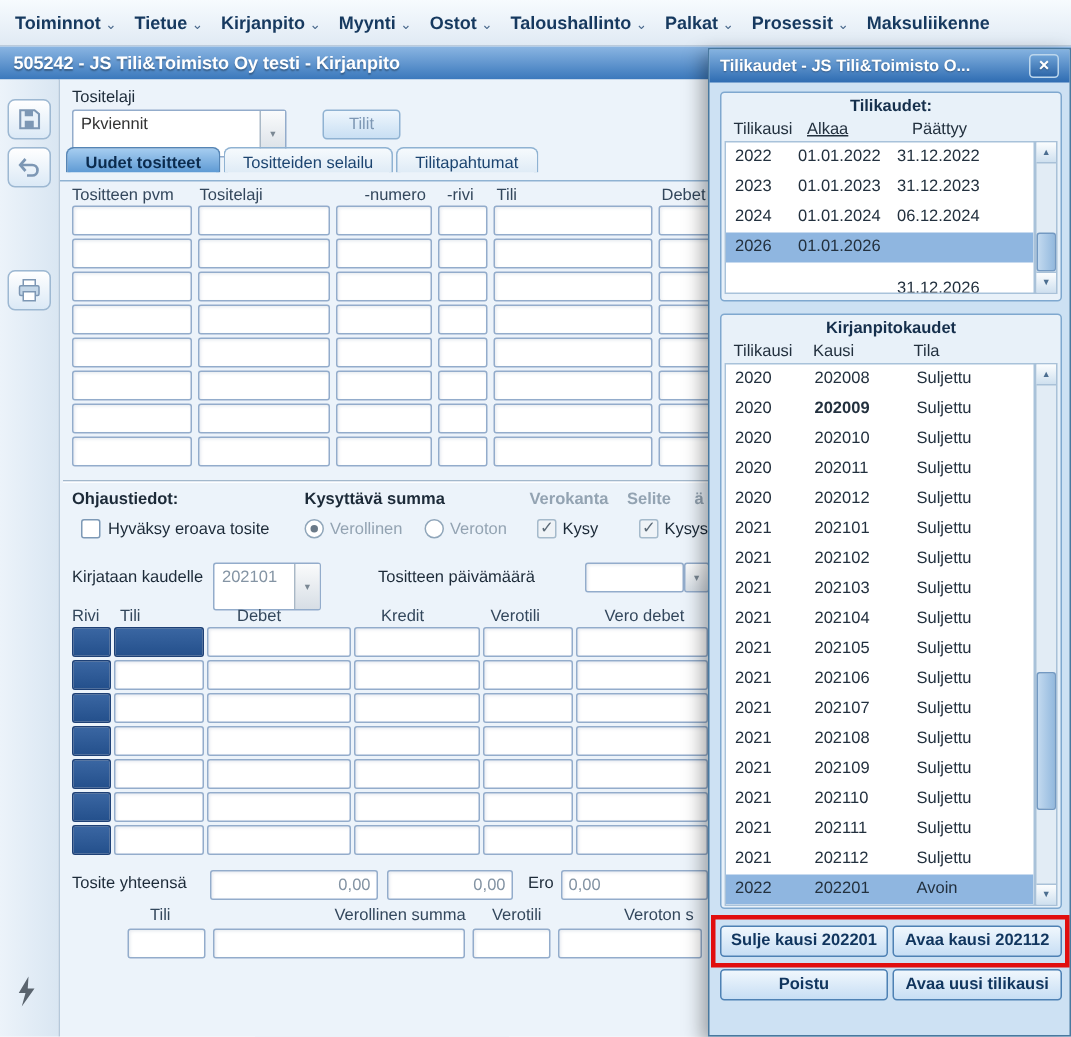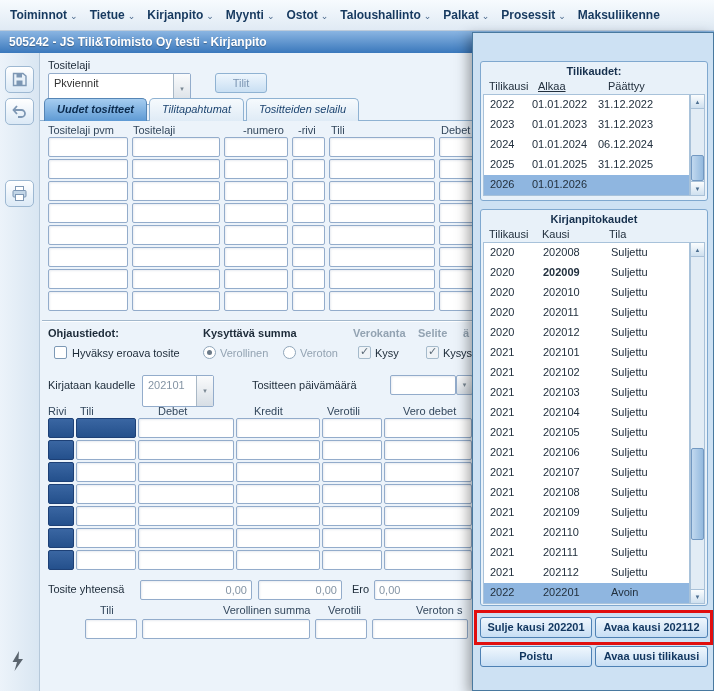--- a/index.html
+++ b/index.html
@@ -40,22 +40,22 @@
   .dd-btn { position:absolute; right:0; top:0; bottom:0; width:17px;
             background:linear-gradient(#fafbfc,#d7dee5); border-left:1px solid #a9b8c6;
             display:flex; align-items:center; justify-content:center; font-size:7px; color:#7a8894; }
   .date-dd { right:auto; bottom:auto; width:17px; height:20px; border:1px solid #93accb; border-radius:2px; }
   .btn { position:absolute; height:20px; background:linear-gradient(#eef6fd,#c9dff3);
          border:1px solid #8fb2d2; border-radius:3px; text-align:center; line-height:18px;
          color:#7d97b4; font-size:11px; }
 
   
   .tabs { position:absolute; left:4px; top:45px; height:23px; display:flex; gap:2px; z-index:2; }
-  .tab { padding:4px 12px 0; height:23px; border:1px solid #8fb2d2; border-bottom:none;
-         border-radius:5px 5px 0 0; background:linear-gradient(#f6fafd,#dfebf6); color:#1c4470; font-size:11px;font-style:italic; }
+  .tab { padding:4px 12px 0; height:17px; border:1px solid #8fb2d2; border-bottom:none;
+         border-radius:5px 5px 0 0; background:linear-gradient(#f6fafd,#dfebf6); color:#1c4470; font-size:11px; }
   .tab.active { background:linear-gradient(#a6cdf0,#5e9ad4); color:#0b2b4e; font-weight:bold; border-color:#5585b5; }
   .tabline { position:absolute; left:0; top:67px; width:674px; border-top:1px solid #8fb2d2; }
 
   
   .entry-headers, .lines-headers, .bottom-headers { position:absolute; height:13px; }
   .entry-headers, .lines-headers { left:8px; }
   .bottom-headers { left:0; width:674px; }
   .th { position:absolute; top:0; font-size:11px; color:#33475c; white-space:nowrap; }
   .entry-rows, .lines-rows { position:absolute; left:8px; }
   .selcell { position:absolute; height:20px; background:linear-gradient(#3a66a2,#24508c);
@@ -181,27 +181,27 @@
   <span class="lbl" style="left:8px;top:6px">Tositelaji</span>
 
   <div class="select" style="left:8px;top:20px;width:143px">
     <span class="val">Pkviennit</span>
     <span class="dd-btn">▾</span>
   </div>
   <div class="btn" style="left:175px;top:20px;width:52px">Tilit</div>
 
   <div class="tabs">
       <div class="tab active">Uudet tositteet</div>
+      <div class="tab">Tositteiden selailu</div>
       <div class="tab">Tilitapahtumat</div>
-      <div class="tab">Tositteiden selailu</div>
     </div>
   <div class="tabline"></div>
 
   <div class="entry-headers" style="top:71px;width:460px">
-      <span class="th" style="left: 0px;">Tositelaji pvm</span>
+      <span class="th" style="left: 0px;">Tositteen pvm</span>
       <span class="th" style="left: 85px;">Tositelaji</span>
       <span class="th" style="left: 195px;">-numero</span>
       <span class="th" style="left: 250px;">-rivi</span>
       <span class="th" style="left: 283px;">Tili</span>
       <span class="th" style="left: 393px;">Debet</span>
     </div>
   <div class="entry-rows" style="top:84px;width:460px;height:176px">
       <div class="inp" style="left: 0px; top: 0px; width: 80px;"></div>
       <div class="inp" style="left: 84px; top: 0px; width: 88px;"></div>
       <div class="inp" style="left: 176px; top: 0px; width: 64px;"></div>
@@ -348,20 +348,26 @@
       <span class="th" style="left: 288px;">Verotili</span>
       <span class="th" style="left: 376px;">Veroton s</span>
     </div>
   <div class="inp" style="left:45px;top:566px;width:52px"></div>
   <div class="inp" style="left:102px;top:566px;width:168px"></div>
   <div class="inp" style="left:275px;top:566px;width:52px"></div>
   <div class="inp" style="left:332px;top:566px;width:96px"></div>
 </div>
 
 <div class="dialog">
+  <div class="dlg-titlebar">
+    <span class="dlg-title">Tilikaudet - JS Tili&amp;Toimisto O...</span>
+    <div class="dlg-close">
+      <span>×</span>
+    </div>
+  </div>
 
   <div class="panel" style="top:28px;height:140px">
     <div class="panel-title">Tilikaudet:</div>
     <div class="panel-cols">
         <span class="dcol" style="left: 8px;">Tilikausi</span>
         <span class="dcol" style="left: 57px; text-decoration: underline;">Alkaa</span>
         <span class="dcol" style="left: 127px;">Päättyy</span>
       </div>
     <div class="panel-list" style="top:32px;width:207px;height:102px">
         <div class="dlist-row">
@@ -372,25 +378,20 @@
         <div class="dlist-row">
           <span class="dcell" style="left: 6px;">2023</span>
           <span class="dcell" style="left: 48px;">01.01.2023</span>
           <span class="dcell" style="left: 114px;">31.12.2023</span>
         </div>
         <div class="dlist-row">
           <span class="dcell" style="left: 6px;">2024</span>
           <span class="dcell" style="left: 48px;">01.01.2024</span>
           <span class="dcell" style="left: 114px;">06.12.2024</span>
         </div>
-        <div class="dlist-row">
-          <span class="dcell" style="left: 6px;">2025</span>
-          <span class="dcell" style="left: 48px;">01.01.2025</span>
-          <span class="dcell" style="left: 114px;">31.12.2025</span>
-        </div>
         <div class="dlist-row selected">
           <span class="dcell" style="left: 6px;">2026</span>
           <span class="dcell" style="left: 48px;">01.01.2026</span>
           <span class="dcell" style="left: 114px; margin-top: 28px;">31.12.2026</span>
         </div>
       </div>
     <div class="scrollbar" style="right:2px;top:32px;height:102px">
       <div class="sb-btn up">▲</div>
       <div class="sb-thumb" style="top:60px;height:26px"></div>
       <div class="sb-btn down">▼</div>

